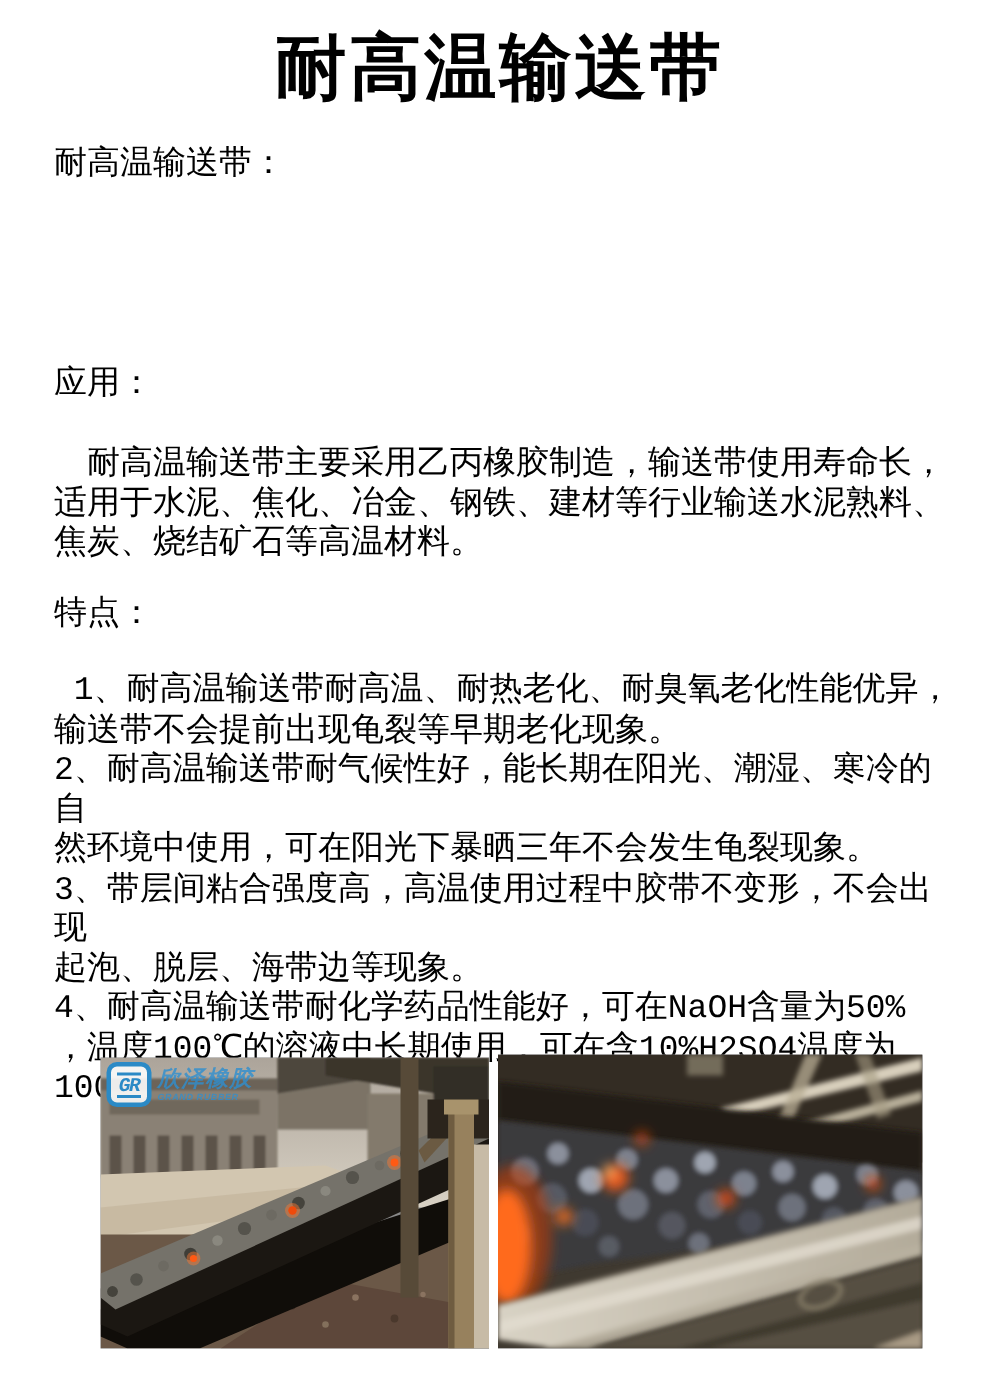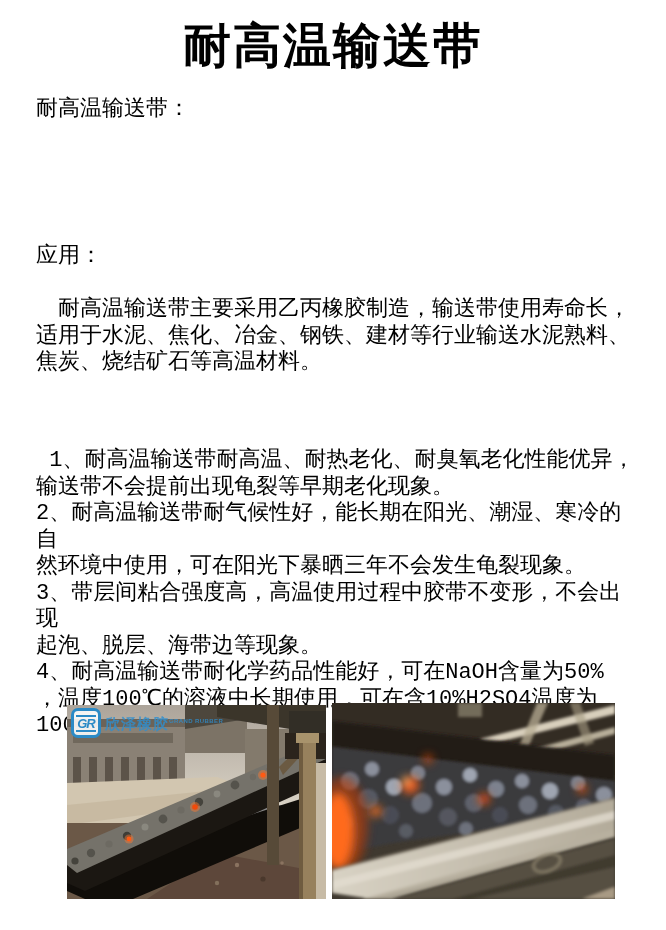--- a/index.html
+++ b/index.html
@@ -25,42 +25,44 @@
   .p6 { top:448px; }
   .photo { position:absolute; overflow:hidden; background:#888; }
   .photo-left  { left:67px;  top:705px; width:259px; height:194px; }
   .photo-right { left:332px; top:703px; width:283px; height:196px; }
   .photo svg { display:block; width:100%; height:100%; }
   .watermark { position:absolute; left:4px; top:3px; display:flex; align-items:center; gap:4px; }
   .gr-badge {
     width:24px; height:24px; border:3px solid #2b8ac6; border-radius:7px;
     background:rgba(255,255,255,0.88); display:flex; align-items:center; justify-content:center;
     box-sizing:content-box;
+    font-family:Liberation Mono, monospace;
   }
   .gr-inner {
     font-size:13px; font-weight:bold; font-style:italic; color:#2b8ac6;
     border-top:2px solid #2b8ac6; border-bottom:2px solid #2b8ac6;
     line-height:13px; padding:0 1px; letter-spacing:-1px;
   }
-  .wm-text { display:flex; flex-direction:row; line-height:1; }
+  .wm-text { display:flex; flex-direction:column; line-height:1;font-style:italic; }
   .wm-cn { font-size:15px; font-weight:bold; color:#2e8fd0; opacity:0.8; letter-spacing:1px; }
   .wm-en { font-size:6px; font-weight:bold; color:#2e8fd0; opacity:0.8; letter-spacing:0.4px; margin-top:2px; }
 </style>
 </head>
 <body>
 
 <div class="page">
 
   <h1 class="title">耐高温输送带</h1>
 
   <p class="para p1">耐高温输送带：</p>
   <p class="para p3">应用：</p>
   <p class="para p4">　耐高温输送带主要采用乙丙橡胶制造，输送带使用寿命长，
 适用于水泥、焦化、冶金、钢铁、建材等行业输送水泥熟料、
 焦炭、烧结矿石等高温材料。</p>
+  <p class="para p5">特点：</p>
   <p class="para p6"> 1、耐高温输送带耐高温、耐热老化、耐臭氧老化性能优异，
 输送带不会提前出现龟裂等早期老化现象。
 2、耐高温输送带耐气候性好，能长期在阳光、潮湿、寒冷的自
 然环境中使用，可在阳光下暴晒三年不会发生龟裂现象。
 3、带层间粘合强度高，高温使用过程中胶带不变形，不会出现
 起泡、脱层、海带边等现象。
 4、耐高温输送带耐化学药品性能好，可在NaOH含量为50%
 ，温度100℃的溶液中长期使用，可在含10%H2SO4温度为
 100℃的溶液中长期使用。</p>
 

